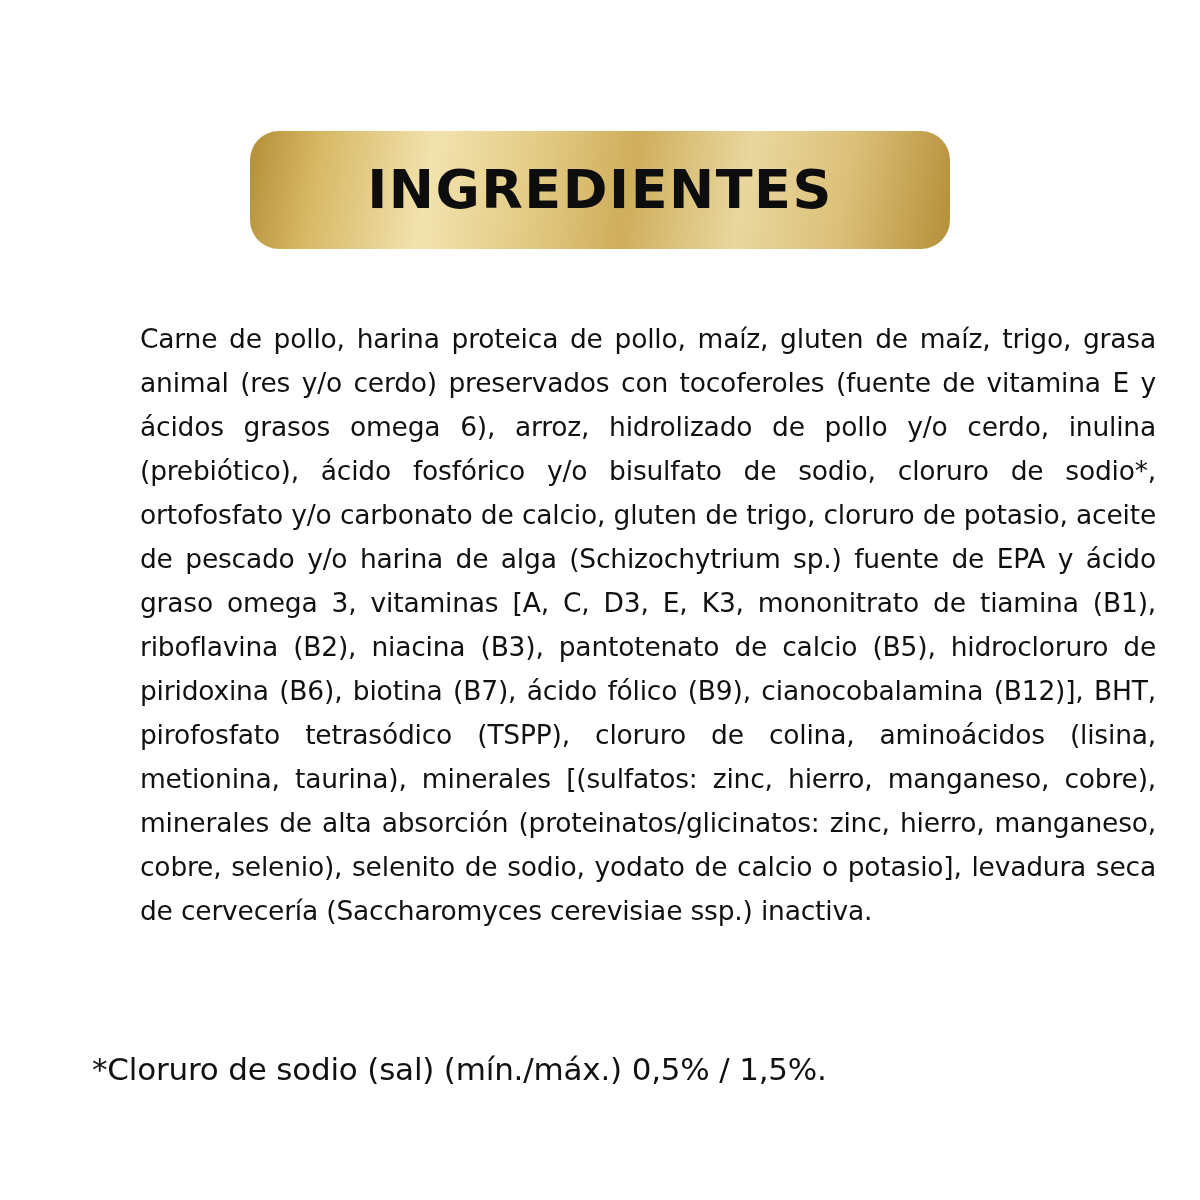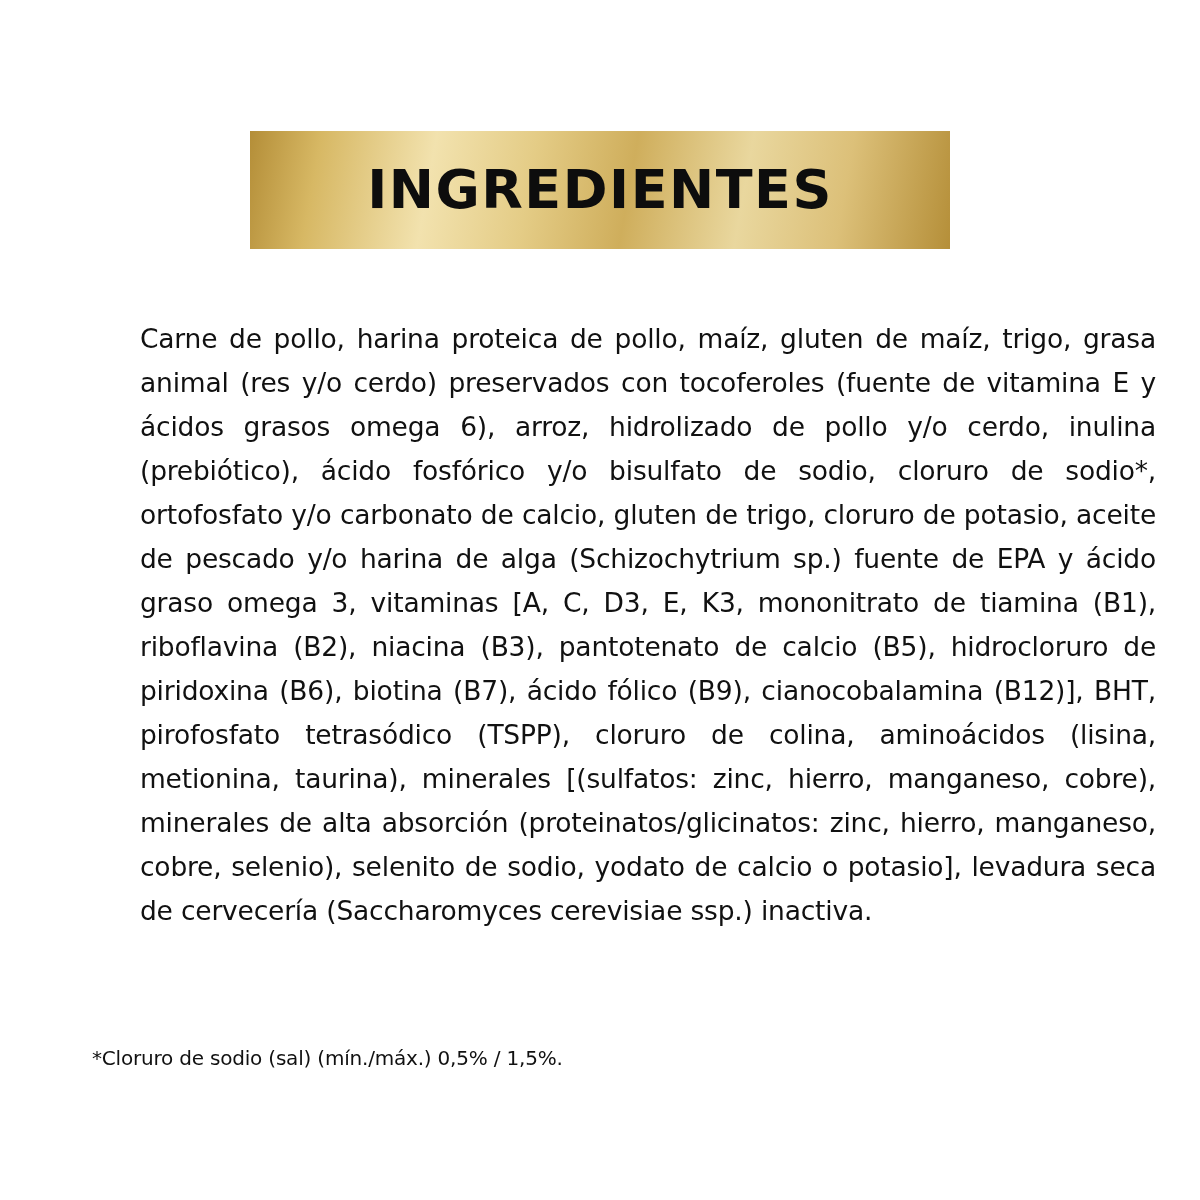--- a/index.html
+++ b/index.html
@@ -32,20 +32,21 @@
         #d7b864 10%,
         #f2e2ae 26%,
         #e4cc86 40%,
         #cfae5c 54%,
         #e9d79e 70%,
         #dcc079 84%,
         #b58f39 100%);
     display: flex;
     align-items: center;
     justify-content: center;
+    border-radius: 29px;
   }
   .title-banner .title-text {
     font-family: "DejaVu Sans", sans-serif;
     font-weight: bold;
     font-size: 54px;
     letter-spacing: 1.5px;
     color: #0d0d0d;
     line-height: 1;
   }
   .body-copy {
@@ -61,21 +62,21 @@
     color: #111111;
     letter-spacing: -0.2px;
     margin-left: 48px;
   }
   .footnote {
     position: absolute;
     left: 92px;
     top: 1018px;
     width: 1016px;
     font-family: "DejaVu Sans", sans-serif;
-    font-size: 20px;
+    font-size: 31px;
     line-height: 40px;
     color: #111111;
     letter-spacing: -0.2px;
     text-align: left;
   }
 </style>
 </head>
 <body>
 
 <div class="page">

